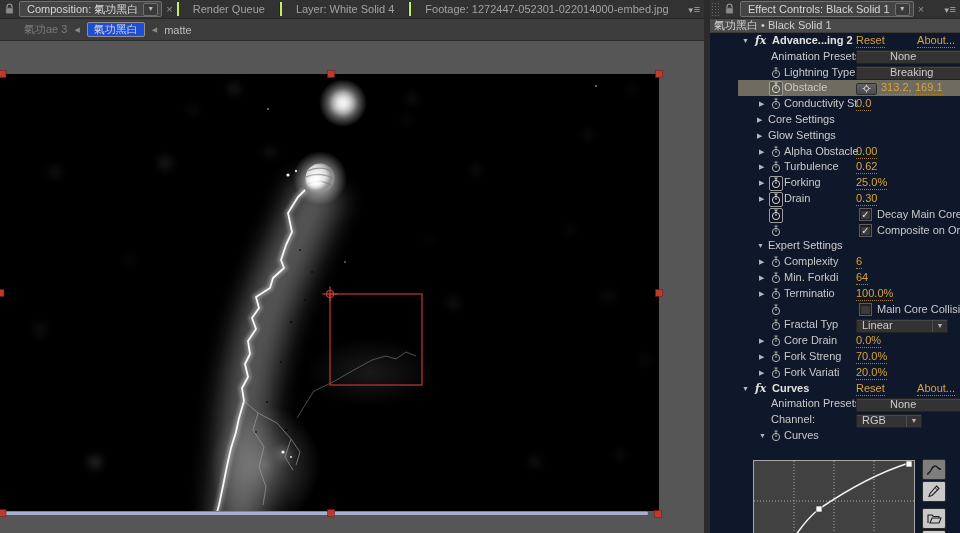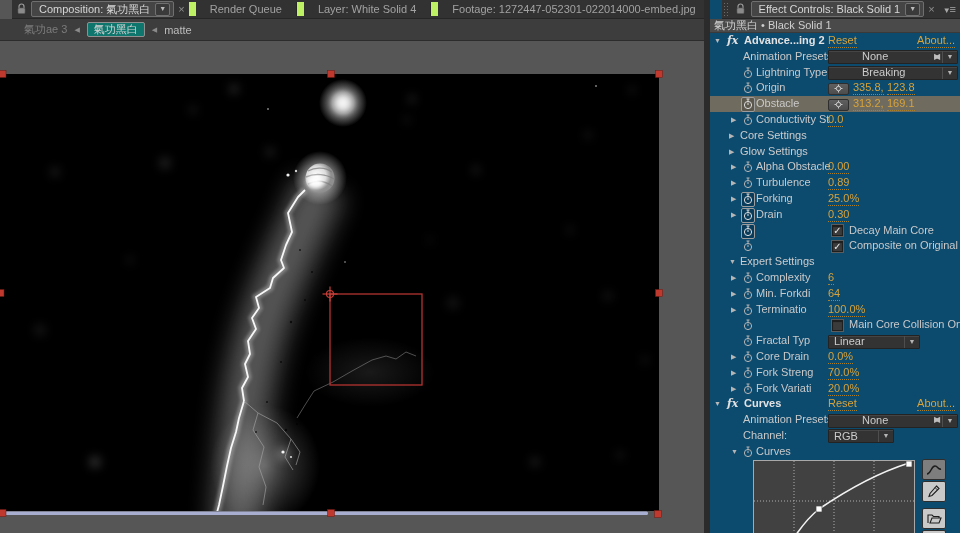--- a/index.html
+++ b/index.html
@@ -4,55 +4,55 @@
 <style>
   html,body{margin:0;padding:0;}
   body{
     width:960px;height:533px;overflow:hidden;position:relative;
     background:#4a4a4a;font-family:"Liberation Sans",sans-serif;
     font-size:11px;color:#c8c8c8;cursor:default;
     -webkit-user-select:none;user-select:none;
   }
   
   .tabbar{position:absolute;left:0;top:0;right:0;height:18px;background:#323232;
-    border-bottom:1px solid #262626;display:flex;align-items:center;margin-left:12px;}
+    border-bottom:1px solid #262626;display:flex;align-items:center;}
   .grip{width:8px;height:16px;margin:1px 1px 0 1px;
     background-image:radial-gradient(#6a6a6a 30%,transparent 32%);
     background-size:3px 3px;}
   .lockbtn{width:14px;height:14px;display:flex;align-items:center;justify-content:center;margin:0 2px;}
   .tab-active{height:14px;display:flex;align-items:center;background:#454545;
     border:1px solid #6f6f6f;border-radius:2px;padding:0 3px 0 7px;margin-left:2px;
     color:#d6d6d6;white-space:nowrap;}
   .tab-active .ddbox{width:13px;height:11px;margin-left:5px;border:1px solid #707070;
     border-radius:2px;background:#3a3a3a;color:#b9b9b9;font-size:7px;line-height:10px;
     text-align:center;}
   .tab-close{color:#8f8f8f;font-size:11px;margin:0 4px;line-height:14px;}
   .tab-plain{color:#a2a2a2;white-space:nowrap;padding:0 14px;height:14px;line-height:14px;
-    border-left:7px solid #bef264;border-right:1px solid #262626;}
+    border-left:2px solid #bef264;border-right:1px solid #262626;}
   .panelmenu{color:#a8a8a8;font-size:8px;letter-spacing:-1px;white-space:nowrap;padding:0 4px;}
   .panelmenu .lines{font-size:11px;letter-spacing:0;}
   
   #comp-panel{position:absolute;left:0;top:0;width:704px;height:533px;background:#565656;overflow:hidden;}
   #comp-breadcrumb{position:absolute;left:0;top:19px;right:0;height:21px;background:#3d3d3d;
     border-bottom:1px solid #2c2c2c;display:flex;align-items:center;padding-left:24px;}
   .bc-dim{color:#7b7b7b;}
   .bc-arrow{color:#8a8a8a;font-size:7px;margin:0 7px;}
-  .bc-box{border:1px solid #909090;border-radius:2px;background:#0f766e;color:#d2d2d2;
+  .bc-box{border:1px solid #909090;border-radius:2px;background:#1d4ed8;color:#d2d2d2;
     padding:0 6px;height:13px;line-height:13px;}
   .bc-plain{color:#bdbdbd;}
   #viewer{position:absolute;left:0;top:41px;width:704px;height:492px;background:#565656;}
   #viewer svg{position:absolute;left:0;top:0;}
   
   #divider{position:absolute;left:704px;top:0;width:6px;height:533px;background:#2b2b2b;}
   
-  #fx-panel{position:absolute;left:710px;top:0;width:250px;height:533px;background:#0c4a6e;overflow:hidden;}
+  #fx-panel{position:absolute;left:710px;top:0;width:250px;height:533px;background:#0f172a;overflow:hidden;}
   #fx-subtitle{position:absolute;left:0;top:19px;right:0;height:13px;line-height:13px;
     padding-left:4px;color:#cfcfcf;background:#4a4a4a;border-bottom:1px solid #3a3a3a;white-space:nowrap;}
   #fx-rows{position:absolute;left:0;top:33px;right:0;}
-  .row{position:relative;height:15.8px;line-height:15.8px;white-space:nowrap;}
+  .row{position:relative;height:15.8px;line-height:15.8px;white-space:nowrap;margin-left:28px;}
   .row.hl{background:#6f6b5e;}
   .row span{position:absolute;top:0;}
   .tri-h{left:4px;color:#b9b9b9;font-size:7px;}         
   .fxb{left:17px;color:#e0e0e0;font-family:"DejaVu Serif",serif;font-style:italic;font-weight:bold;}
   .fxname{left:34px;color:#e2e2e2;font-weight:bold;}
   .lnk{color:#d7a33c;border-bottom:1px dotted #a97f2a;line-height:13px;top:1px !important;}
   .lnk.reset{left:118px;}
   .lnk.about{right:5px;}
   .tri{left:21px;color:#b5b5b5;font-size:7px;}          
   .gtri{left:19px;color:#b5b5b5;font-size:7px;}         
@@ -319,40 +319,20 @@
             <circle cx="5" cy="7" r="3.6" fill="none" stroke="#b5b5b5"></circle>
             <line x1="5" y1="7" x2="5" y2="4.6" stroke="#b5b5b5"></line>
           </svg></span>
       <span class="lab">Lightning Type</span>
       <span class="dd w100">
           <span class="ddtext">Breaking</span>
           <span class="ddarr">▼</span>
         </span>
     </div>
 
-    <div class="row">
-      <span class="sw"><svg width="10" height="12" viewBox="0 0 10 12">
-            <line x1="3.5" y1="1" x2="6.5" y2="1" stroke="#b5b5b5"></line>
-            <line x1="5" y1="1" x2="5" y2="3" stroke="#b5b5b5"></line>
-            <circle cx="5" cy="7" r="3.6" fill="none" stroke="#b5b5b5"></circle>
-            <line x1="5" y1="7" x2="5" y2="4.6" stroke="#b5b5b5"></line>
-          </svg></span>
-      <span class="lab">Origin</span>
-      <span class="posbtn">
-          <svg width="13" height="9" viewBox="0 0 13 9">
-            <circle cx="6.5" cy="4.5" r="2.2" fill="none" stroke="#cccccc"></circle>
-            <line x1="6.5" y1="0.5" x2="6.5" y2="2.2" stroke="#cccccc"></line>
-            <line x1="6.5" y1="6.8" x2="6.5" y2="8.5" stroke="#cccccc"></line>
-            <line x1="2.5" y1="4.5" x2="4.2" y2="4.5" stroke="#cccccc"></line>
-            <line x1="8.8" y1="4.5" x2="10.5" y2="4.5" stroke="#cccccc"></line>
-          </svg>
-        </span>
-      <span class="pval1">335.8,</span>
-      <span class="pval2">123.8</span>
-    </div>
 
     <div class="row hl">
       <span class="swb"><svg width="10" height="12" viewBox="0 0 10 12">
             <line x1="3.5" y1="1" x2="6.5" y2="1" stroke="#dddddd"></line>
             <line x1="5" y1="1" x2="5" y2="3" stroke="#dddddd"></line>
             <circle cx="5" cy="7" r="3.6" fill="none" stroke="#dddddd"></circle>
             <line x1="5" y1="7" x2="5" y2="4.6" stroke="#dddddd"></line>
           </svg></span>
       <span class="lab">Obstacle</span>
       <span class="posbtn">
@@ -404,21 +384,21 @@
 
     <div class="row">
       <span class="tri">▶</span>
       <span class="sw"><svg width="10" height="12" viewBox="0 0 10 12">
             <line x1="3.5" y1="1" x2="6.5" y2="1" stroke="#b5b5b5"></line>
             <line x1="5" y1="1" x2="5" y2="3" stroke="#b5b5b5"></line>
             <circle cx="5" cy="7" r="3.6" fill="none" stroke="#b5b5b5"></circle>
             <line x1="5" y1="7" x2="5" y2="4.6" stroke="#b5b5b5"></line>
           </svg></span>
       <span class="lab">Turbulence</span>
-      <span class="val">0.89</span>
+      <span class="val">0.62</span>
     </div>
 
     <div class="row">
       <span class="tri">▶</span>
       <span class="swb"><svg width="10" height="12" viewBox="0 0 10 12">
             <line x1="3.5" y1="1" x2="6.5" y2="1" stroke="#dddddd"></line>
             <line x1="5" y1="1" x2="5" y2="3" stroke="#dddddd"></line>
             <circle cx="5" cy="7" r="3.6" fill="none" stroke="#dddddd"></circle>
             <line x1="5" y1="7" x2="5" y2="4.6" stroke="#dddddd"></line>
           </svg></span>

